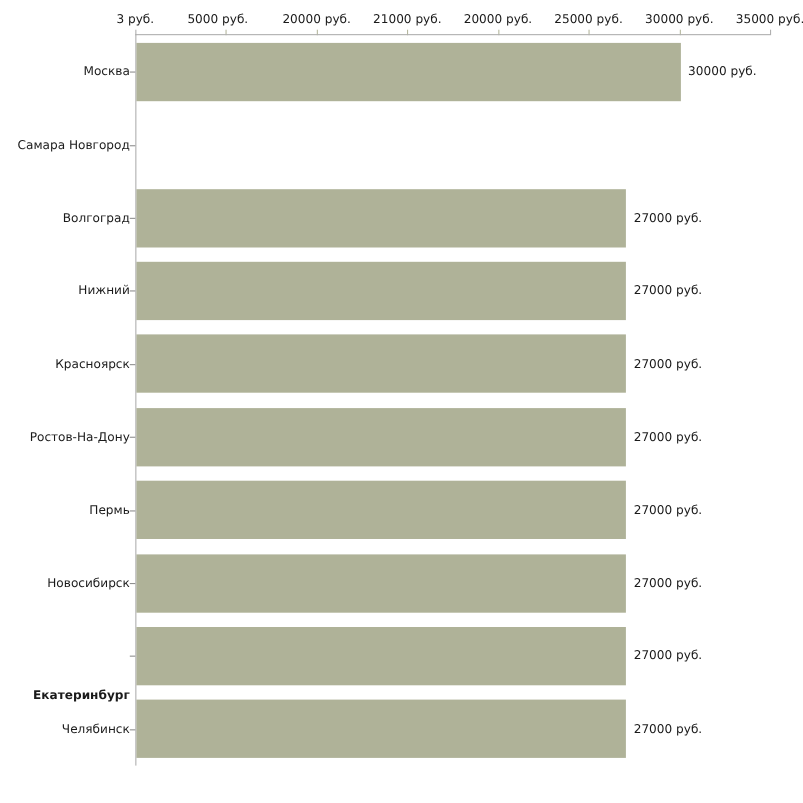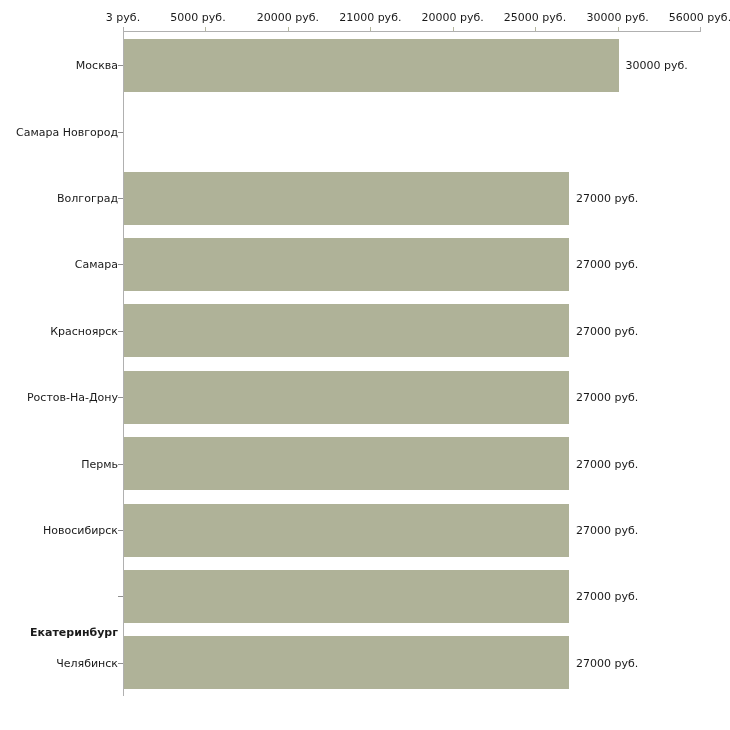--- a/index.html
+++ b/index.html
@@ -131,36 +131,36 @@
       <div class="xtick-label" style="left: 287.857px;">20000 руб.</div>
       <div class="xtick-mark" style="left: 287.857px;"></div>
       <div class="xtick-label" style="left: 370.286px;">21000 руб.</div>
       <div class="xtick-mark" style="left: 370.286px;"></div>
       <div class="xtick-label" style="left: 452.714px;">20000 руб.</div>
       <div class="xtick-mark" style="left: 452.714px;"></div>
       <div class="xtick-label" style="left: 503px; margin-left: 32px;">25000 руб.</div>
       <div class="xtick-mark" style="left: 535.143px;"></div>
       <div class="xtick-label" style="left: 617.571px;">30000 руб.</div>
       <div class="xtick-mark" style="left: 617.571px;"></div>
-      <div class="xtick-label" style="left: 700px;">56000 руб.</div>
+      <div class="xtick-label" style="left: 700px;">35000 руб.</div>
       <div class="xtick-mark edge" style="left: 700px;"></div>
     </div>
 
   <div id="x-axis-line"></div>
 
   <div id="y-axis-line"></div>
 
   <div id="cat-label-layer">
       <div class="cat-label-abs" style="top: 65.2px;">Москва</div>
       <div class="cat-tick" style="top: 65.2px;"></div>
       <div class="cat-label-abs" style="top: 131.6px;">Самара Новгород</div>
       <div class="cat-tick" style="top: 131.6px;"></div>
       <div class="cat-label-abs" style="top: 198px;">Волгоград</div>
       <div class="cat-tick" style="top: 198px;"></div>
-      <div class="cat-label-abs" style="top: 264.4px;">Самара</div>
+      <div class="cat-label-abs" style="top: 264.4px;">Нижний</div>
       <div class="cat-tick" style="top: 264.4px;"></div>
       <div class="cat-label-abs" style="top: 330.8px;">Красноярск</div>
       <div class="cat-tick" style="top: 330.8px;"></div>
       <div class="cat-label-abs" style="top: 397.2px;">Ростов-На-Дону</div>
       <div class="cat-tick" style="top: 397.2px;"></div>
       <div class="cat-label-abs" style="top: 463.6px;">Пермь</div>
       <div class="cat-tick" style="top: 463.6px;"></div>
       <div class="cat-label-abs" style="top: 530px;">Новосибирск</div>
       <div class="cat-tick" style="top: 530px;"></div>
       <div class="cat-label-abs" style="top: 632px; font-weight: bold;">Екатеринбург</div>

